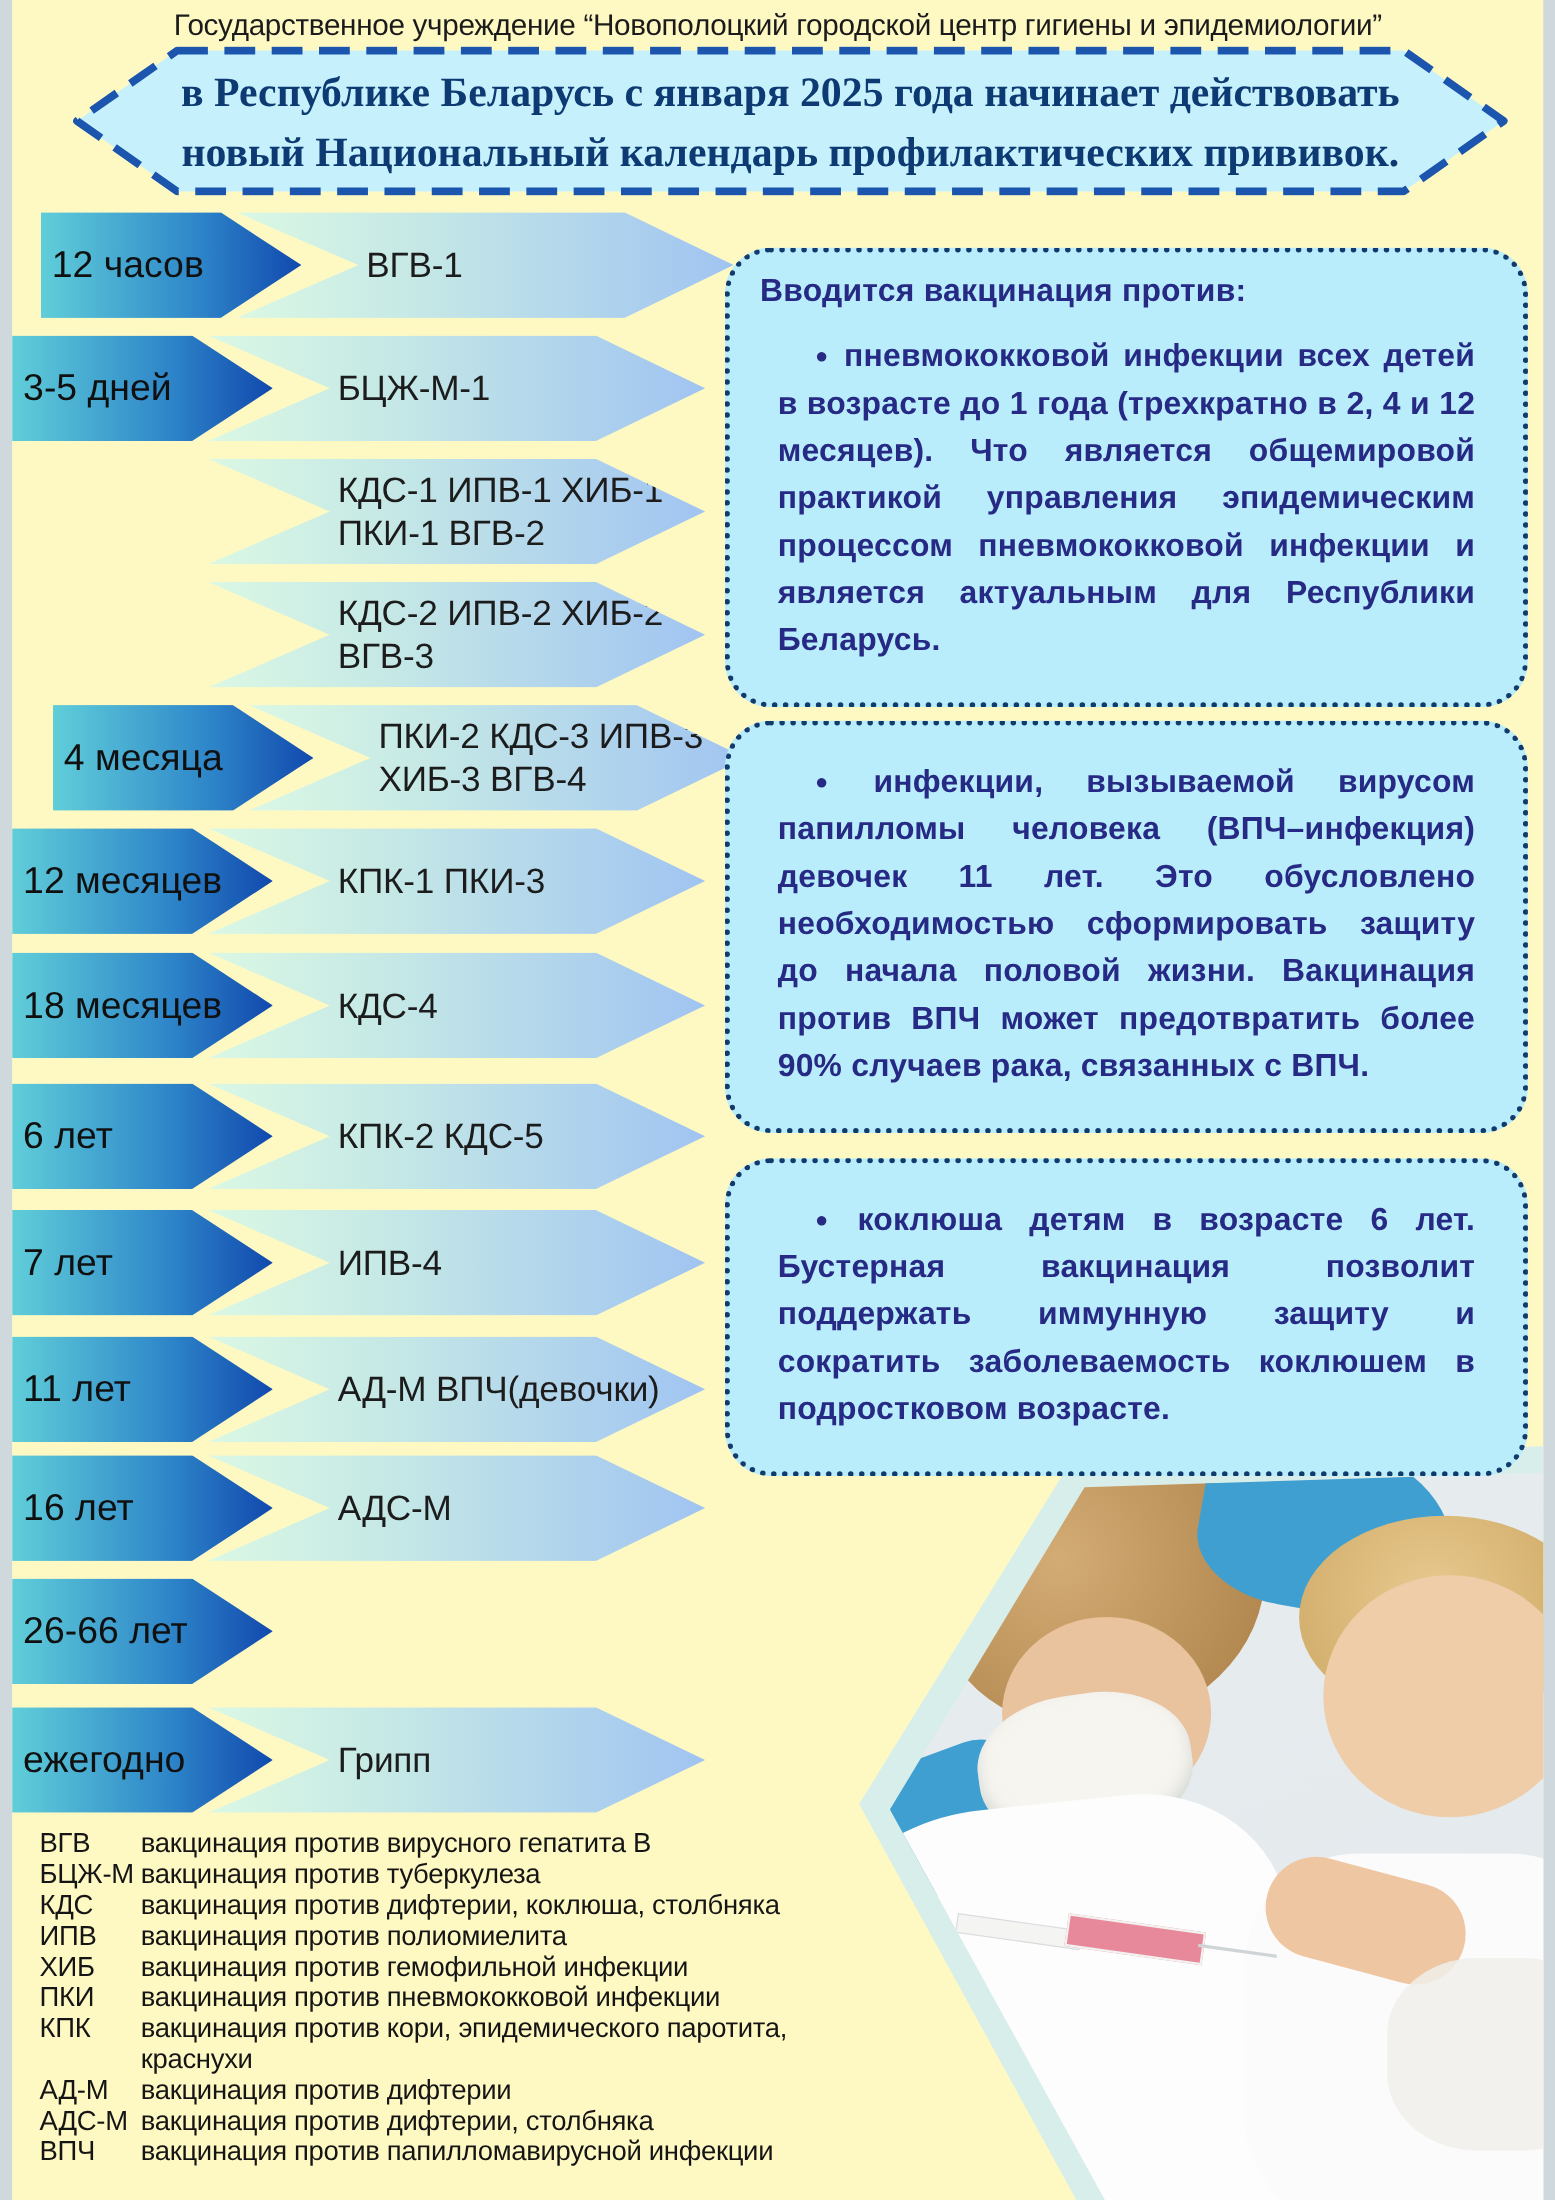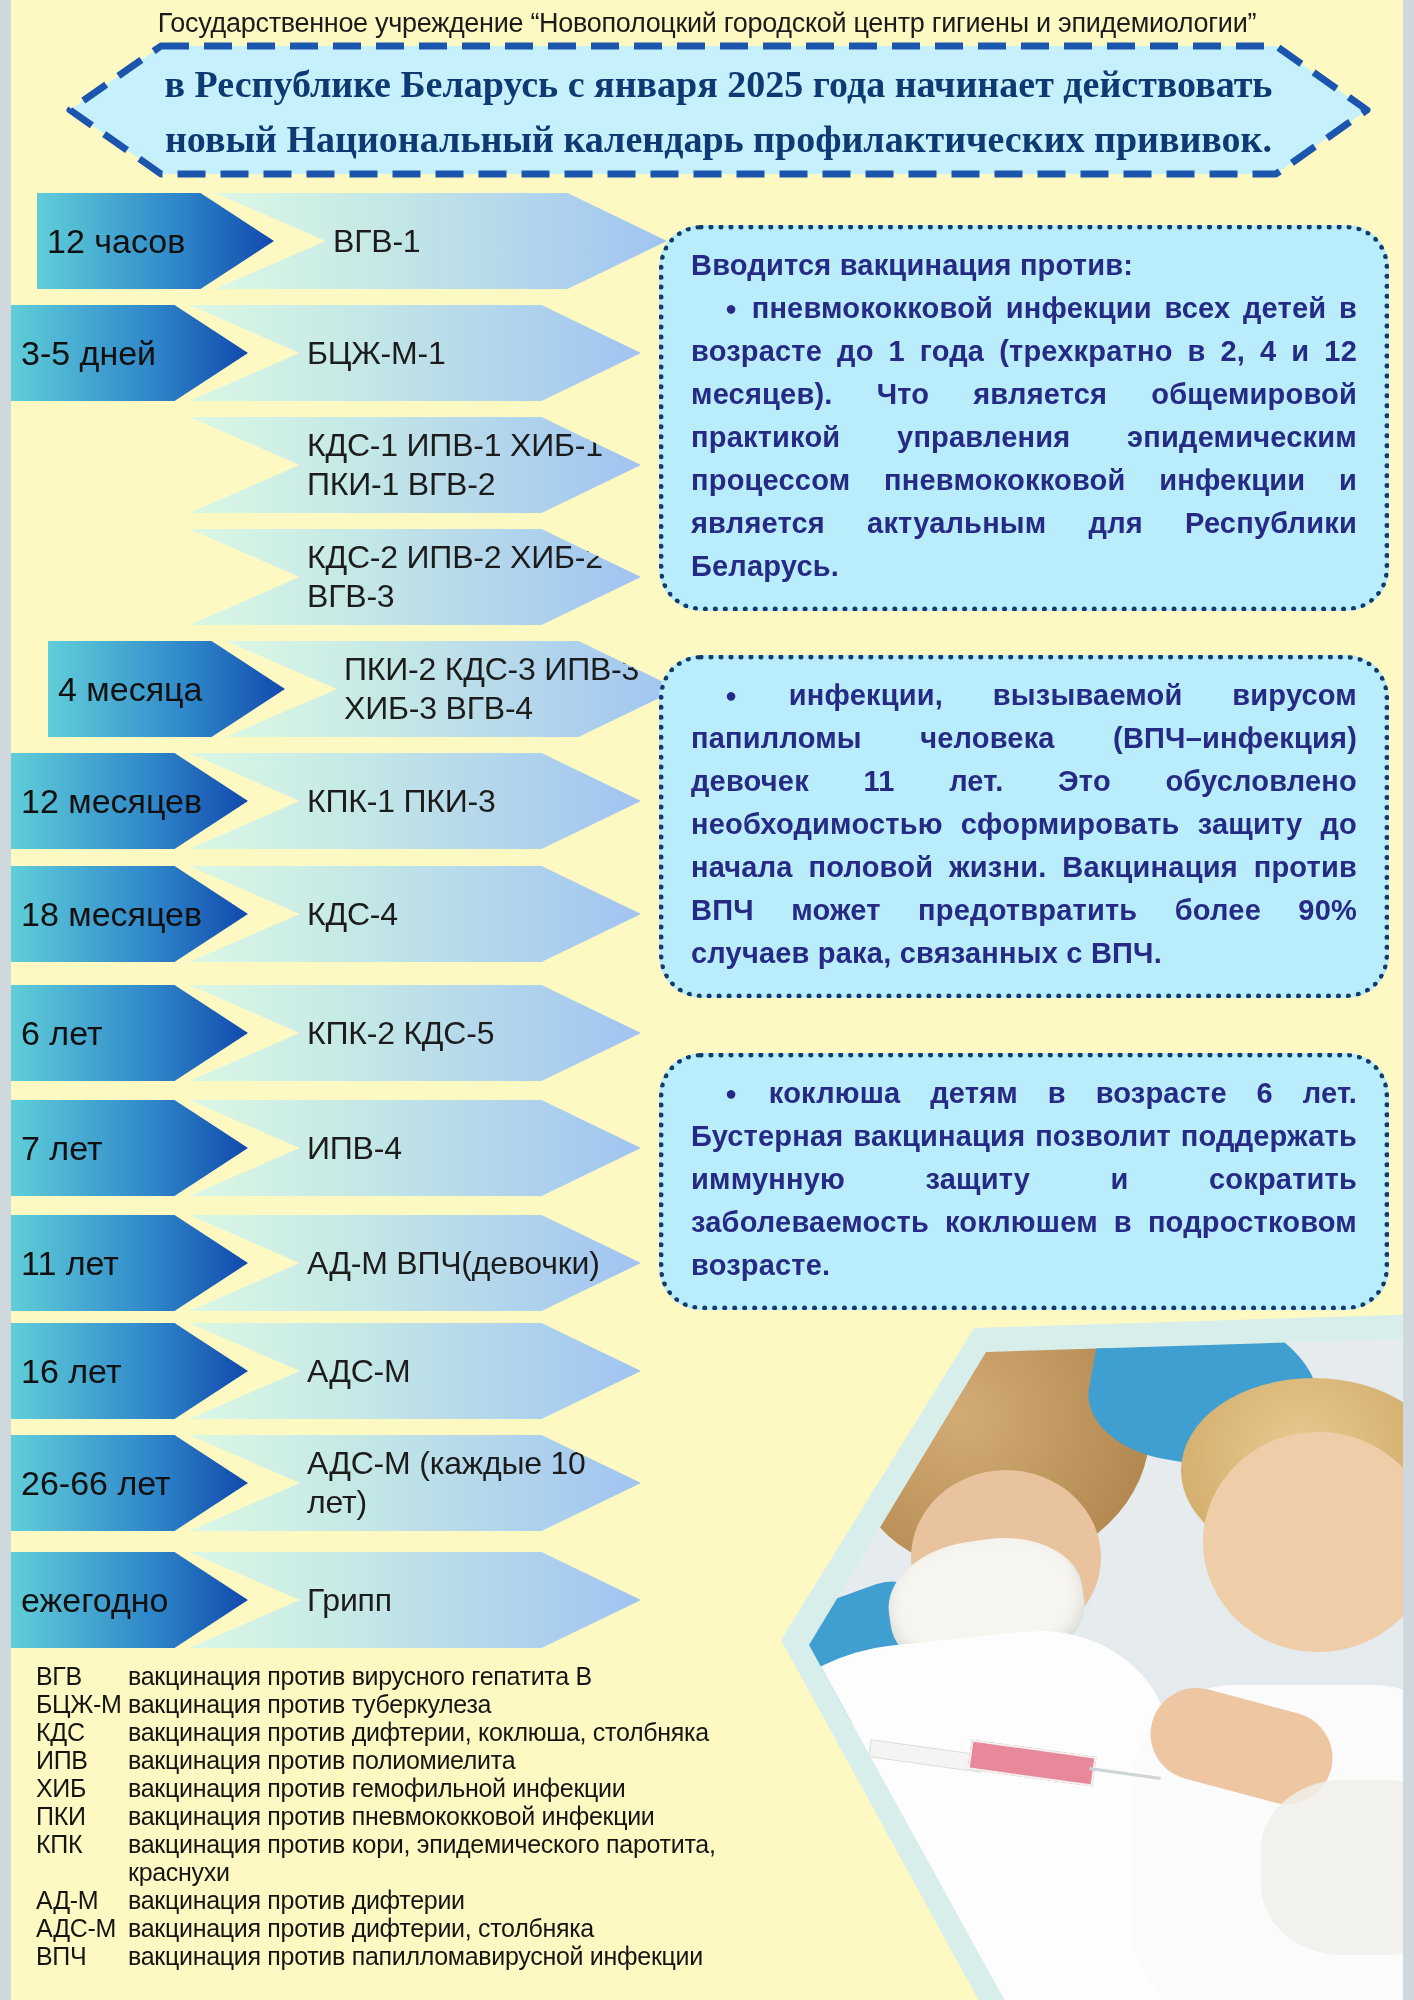--- a/index.html
+++ b/index.html
@@ -41,21 +41,21 @@
     color:#1c1c1c;letter-spacing:-0.2px;
   }
   
   .infobox{
     position:absolute;left:648px;width:730px;box-sizing:border-box;z-index:4;
     background:#b9edfb;border:5px dotted #123a6d;border-radius:42px;
     padding:14px 27px 18px;
     font-weight:bold;color:#272a84;font-size:29px;line-height:43px;
     text-align:justify;letter-spacing:0.2px;
   }
-  .infobox p{margin:0;text-indent:34px;}
+  .infobox p{margin:16px;text-indent:34px;}
   .infobox .heading{text-indent:0;text-align:left;}
   .bullet{font-size:20px;vertical-align:3px;padding-right:10px;}
   
   .legend{position:absolute;left:25px;top:1662px;width:680px;z-index:3;
           list-style:none;margin:0;padding:0;}
   .legend-item{display:flex;font-size:25px;line-height:28px;color:#151515;
                letter-spacing:-0.3px;}
   .term{flex:0 0 92px;}
   .desc{flex:1;}
   
@@ -218,23 +218,20 @@
     </div>
     <div class="vax-banner">
       <span class="vax">АДС-М</span>
     </div>
   </div>
 
   <div class="row" style="top: 1435px;">
     <div class="age-arrow">
       <span class="age">26-66 лет</span>
     </div>
-    <div class="vax-banner">
-      <span class="vax">АДС-М (каждые 10 лет)</span>
-    </div>
   </div>
 
   <div class="row" style="top: 1552px;">
     <div class="age-arrow">
       <span class="age">ежегодно</span>
     </div>
     <div class="vax-banner">
       <span class="vax">Грипп</span>
     </div>
   </div>

